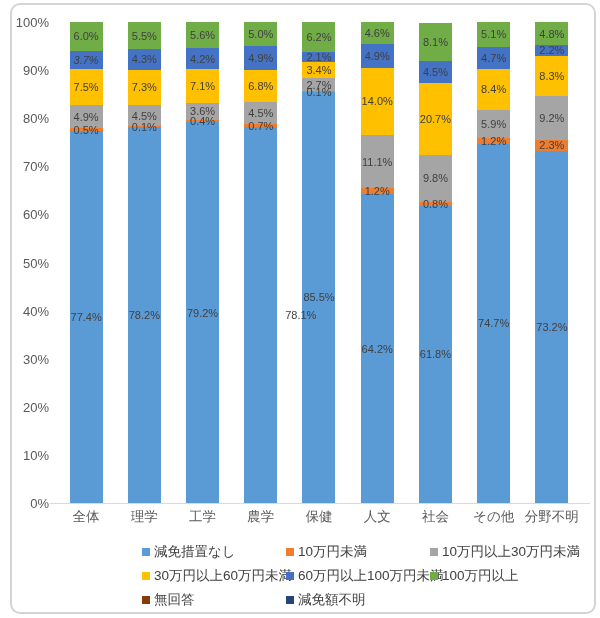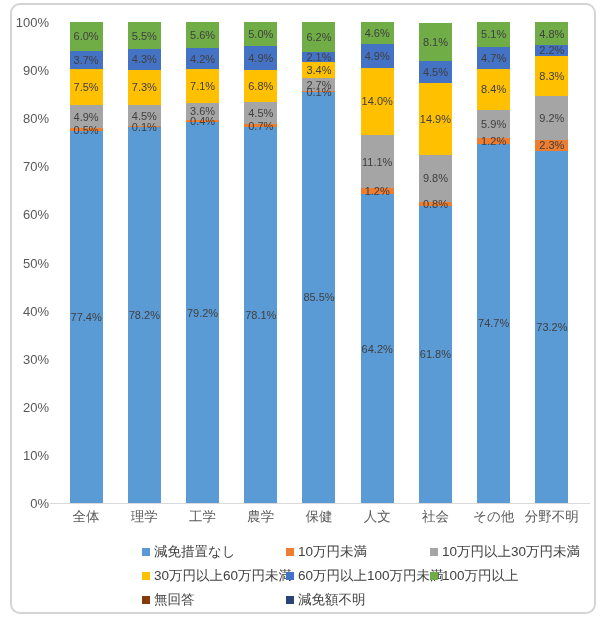--- a/index.html
+++ b/index.html
@@ -123,21 +123,21 @@
         <div class="bar">
           <div class="seg" style="bottom: 0%; height: 77.4%; background: rgb(91, 155, 213);"></div>
           <div class="seg-label" style="bottom: 38.7%;">77.4%</div>
           <div class="seg" style="bottom: 77.4%; height: 0.5%; background: rgb(237, 125, 49);"></div>
           <div class="seg-label" style="bottom: 77.65%; margin-top: 7px;">0.5%</div>
           <div class="seg" style="bottom: 77.9%; height: 4.9%; background: rgb(165, 165, 165);"></div>
           <div class="seg-label" style="bottom: 80.35%;">4.9%</div>
           <div class="seg" style="bottom: 82.8%; height: 7.5%; background: rgb(255, 192, 0);"></div>
           <div class="seg-label" style="bottom: 86.55%;">7.5%</div>
           <div class="seg" style="bottom: 90.3%; height: 3.7%; background: rgb(68, 114, 196);"></div>
-          <div class="seg-label" style="bottom: 92.15%;">3.7%</div>
+          <div class="seg-label" style="bottom: 92.15%; font-style: italic;">3.7%</div>
           <div class="seg" style="bottom: 94%; height: 6%; background: rgb(112, 173, 71);"></div>
           <div class="seg-label" style="bottom: 97%;">6.0%</div>
         </div>
         <div class="bar">
           <div class="seg" style="bottom: 0%; height: 78.2%; background: rgb(91, 155, 213);"></div>
           <div class="seg-label" style="bottom: 39.1%;">78.2%</div>
           <div class="seg" style="bottom: 78.2%; height: 0.1%; background: rgb(237, 125, 49);"></div>
           <div class="seg-label" style="bottom: 78.25%;">0.1%</div>
           <div class="seg" style="bottom: 78.3%; height: 4.5%; background: rgb(165, 165, 165);"></div>
           <div class="seg-label" style="bottom: 80.55%;">4.5%</div>
@@ -157,21 +157,21 @@
           <div class="seg-label" style="bottom: 81.4%;">3.6%</div>
           <div class="seg" style="bottom: 83.2%; height: 7.1%; background: rgb(255, 192, 0);"></div>
           <div class="seg-label" style="bottom: 86.75%;">7.1%</div>
           <div class="seg" style="bottom: 90.3%; height: 4.2%; background: rgb(68, 114, 196);"></div>
           <div class="seg-label" style="bottom: 92.4%;">4.2%</div>
           <div class="seg" style="bottom: 94.5%; height: 5.6%; background: rgb(112, 173, 71);"></div>
           <div class="seg-label" style="bottom: 97.3%;">5.6%</div>
         </div>
         <div class="bar">
           <div class="seg" style="bottom: 0%; height: 78.1%; background: rgb(91, 155, 213);"></div>
-          <div class="seg-label" style="bottom: 39.05%;">78.1%</div>
+          <div class="seg-label" style="bottom: 39.05%; margin-left: 40px;">78.1%</div>
           <div class="seg" style="bottom: 78.1%; height: 0.7%; background: rgb(237, 125, 49);"></div>
           <div class="seg-label" style="bottom: 78.45%;">0.7%</div>
           <div class="seg" style="bottom: 78.8%; height: 4.5%; background: rgb(165, 165, 165);"></div>
           <div class="seg-label" style="bottom: 81.05%;">4.5%</div>
           <div class="seg" style="bottom: 83.3%; height: 6.8%; background: rgb(255, 192, 0);"></div>
           <div class="seg-label" style="bottom: 86.7%;">6.8%</div>
           <div class="seg" style="bottom: 90.1%; height: 4.9%; background: rgb(68, 114, 196);"></div>
           <div class="seg-label" style="bottom: 92.55%;">4.9%</div>
           <div class="seg" style="bottom: 95%; height: 5%; background: rgb(112, 173, 71);"></div>
           <div class="seg-label" style="bottom: 97.5%;">5.0%</div>
@@ -205,21 +205,21 @@
           <div class="seg-label" style="bottom: 97.7%;">4.6%</div>
         </div>
         <div class="bar">
           <div class="seg" style="bottom: 0%; height: 61.8%; background: rgb(91, 155, 213);"></div>
           <div class="seg-label" style="bottom: 30.9%;">61.8%</div>
           <div class="seg" style="bottom: 61.8%; height: 0.8%; background: rgb(237, 125, 49);"></div>
           <div class="seg-label" style="bottom: 62.2%;">0.8%</div>
           <div class="seg" style="bottom: 62.6%; height: 9.8%; background: rgb(165, 165, 165);"></div>
           <div class="seg-label" style="bottom: 67.5%;">9.8%</div>
           <div class="seg" style="bottom: 72.4%; height: 14.9%; background: rgb(255, 192, 0);"></div>
-          <div class="seg-label" style="bottom: 79.85%;">14.9%</div>
+          <div class="seg-label" style="bottom: 79.85%;">20.7%</div>
           <div class="seg" style="bottom: 87.3%; height: 4.5%; background: rgb(68, 114, 196);"></div>
           <div class="seg-label" style="bottom: 89.55%;">4.5%</div>
           <div class="seg" style="bottom: 91.8%; height: 8.1%; background: rgb(112, 173, 71);"></div>
           <div class="seg-label" style="bottom: 95.85%;">8.1%</div>
         </div>
         <div class="bar">
           <div class="seg" style="bottom: 0%; height: 74.7%; background: rgb(91, 155, 213);"></div>
           <div class="seg-label" style="bottom: 37.35%;">74.7%</div>
           <div class="seg" style="bottom: 74.7%; height: 1.2%; background: rgb(237, 125, 49);"></div>
           <div class="seg-label" style="bottom: 75.3%;">1.2%</div>

